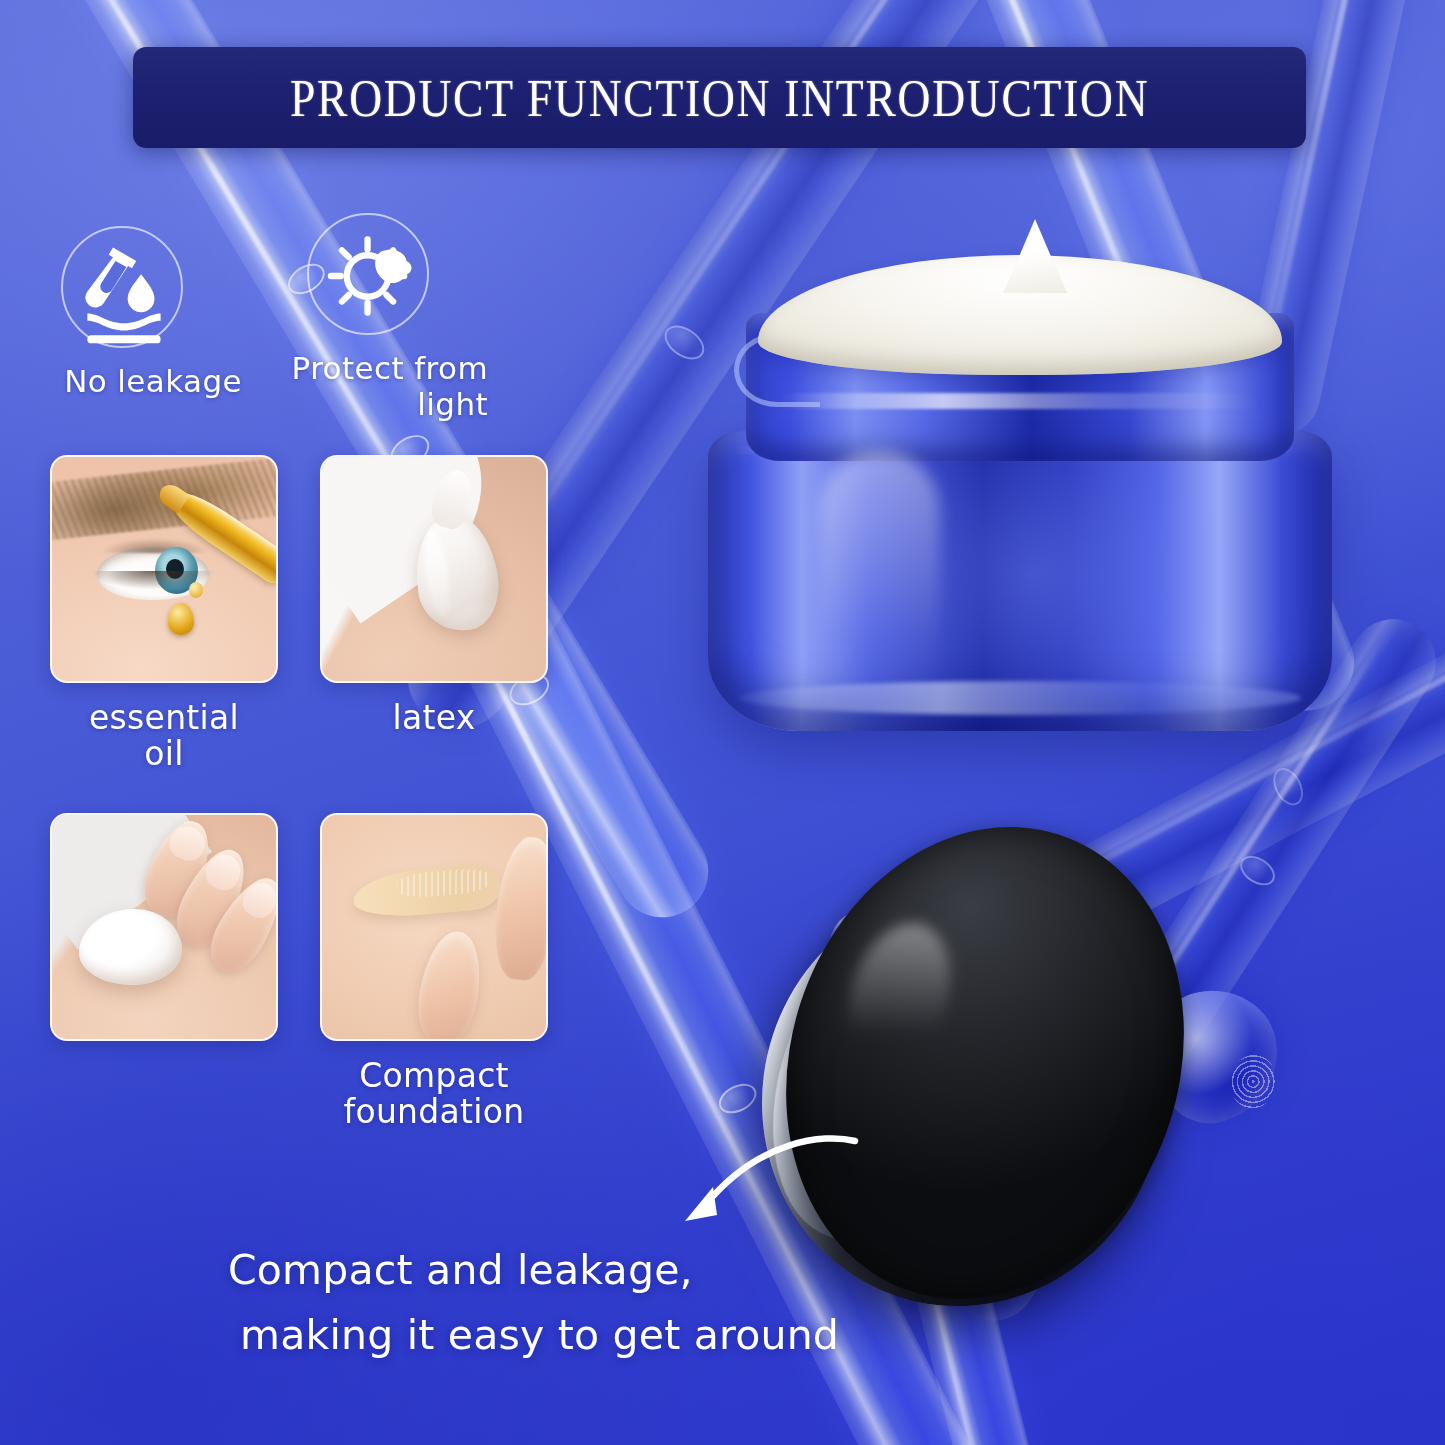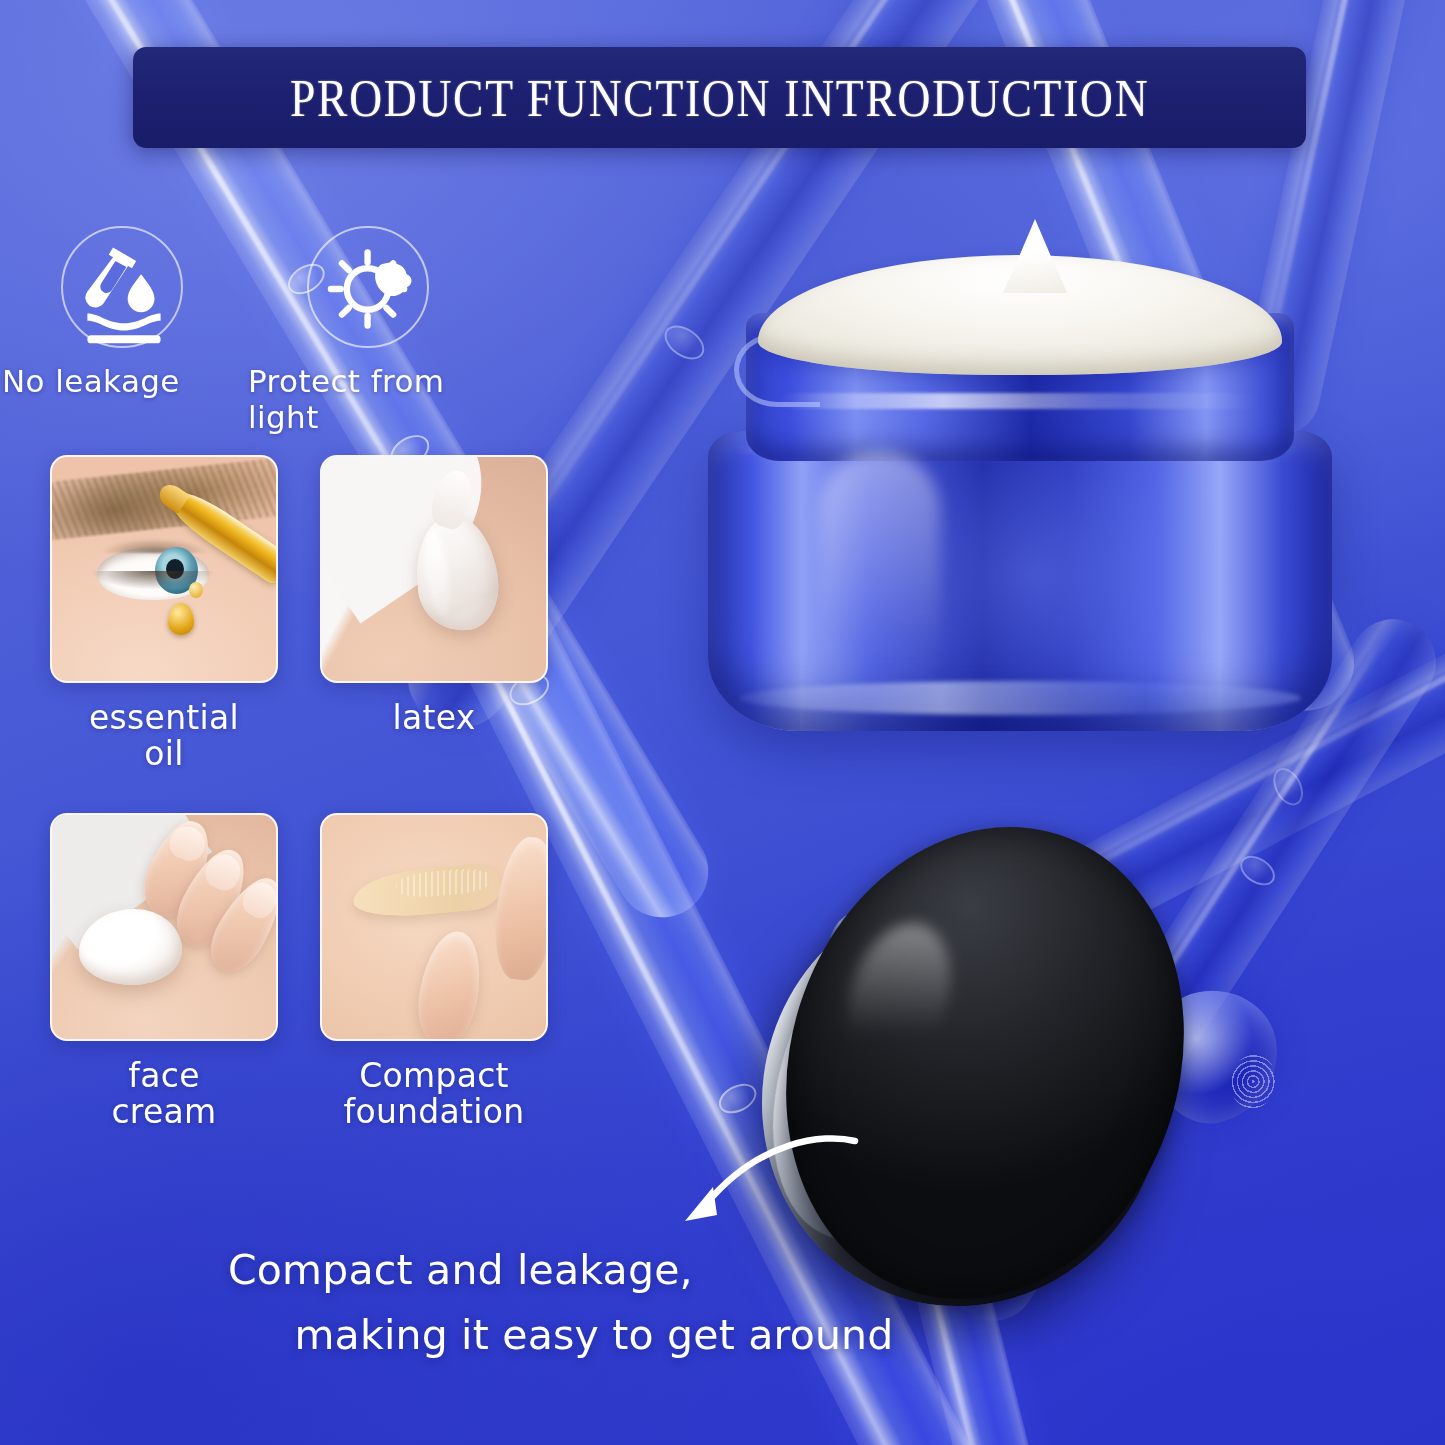--- a/index.html
+++ b/index.html
@@ -103,23 +103,23 @@
     color:#fdfdff;
     font-family:"Liberation Serif", serif;
     font-size:53px; font-weight:400;
     letter-spacing:2.0px;
     transform:scaleX(.86);
     white-space:nowrap;
     text-shadow:0 0 2px rgba(255,255,255,.55), 1px 1px 0 rgba(0,0,0,.35);
   }
 
   
-  .feature { position:absolute; width:240px; text-align:left; }
+  .feature { position:absolute; width:240px; text-align:right; }
   #feat-leak  { left:2px;   top:226px; }
-  #feat-light { left:248px; top:226px; }
+  #feat-light { left:248px; top:213px; }
   .feat-circle {
     width:122px; height:122px; margin:0 auto;
     border:2px solid rgba(255,255,255,.62);
     border-radius:50%; position:relative;
   }
   .feat-label {
     margin-top:15px; color:#fff; font-size:31px; letter-spacing:.4px;
     font-family:"DejaVu Sans", sans-serif; font-weight:400;
     text-shadow:0 1px 4px rgba(20,26,110,.45);
   }
@@ -345,21 +345,21 @@
   
   #arrow { position:absolute; left:655px; top:1125px; width:210px; height:120px; }
 
   
   #caption{
     position:absolute; left:228px; top:1238px; width:720px;
     color:#fff; font-family:"DejaVu Sans", sans-serif;
     font-size:41px; line-height:1.58; letter-spacing:.2px;
     text-shadow:0 2px 8px rgba(18,24,110,.5);
   }
-  #caption .l2 { margin-left:12px;text-align:center; }
+  #caption .l2 { margin-left:12px; }
 </style>
 </head>
 <body>
 
 <div id="poster">
 
   <div class="rods">
     <div class="rod" id="rodA">
       <span class="glint"></span>
 
@@ -479,24 +479,20 @@
           <span class="nail"></span>
         </span>
       <span class="fing" id="f3b">
           <span class="nail"></span>
         </span>
       <span class="fing" id="f3c">
           <span class="nail"></span>
         </span>
       <span class="dollop"></span>
     </div>
-    <div class="cap">
-      <span>face</span><br>
-      <span>cream</span>
-    </div>
   </div>
 
   <div class="thumb" id="th-found">
     <div class="pic">
       <span class="skin4"></span>
       <span class="swatch"></span>
       <span id="f4b"></span>
       <span id="f4a"></span>
     </div>
     <div class="cap">

